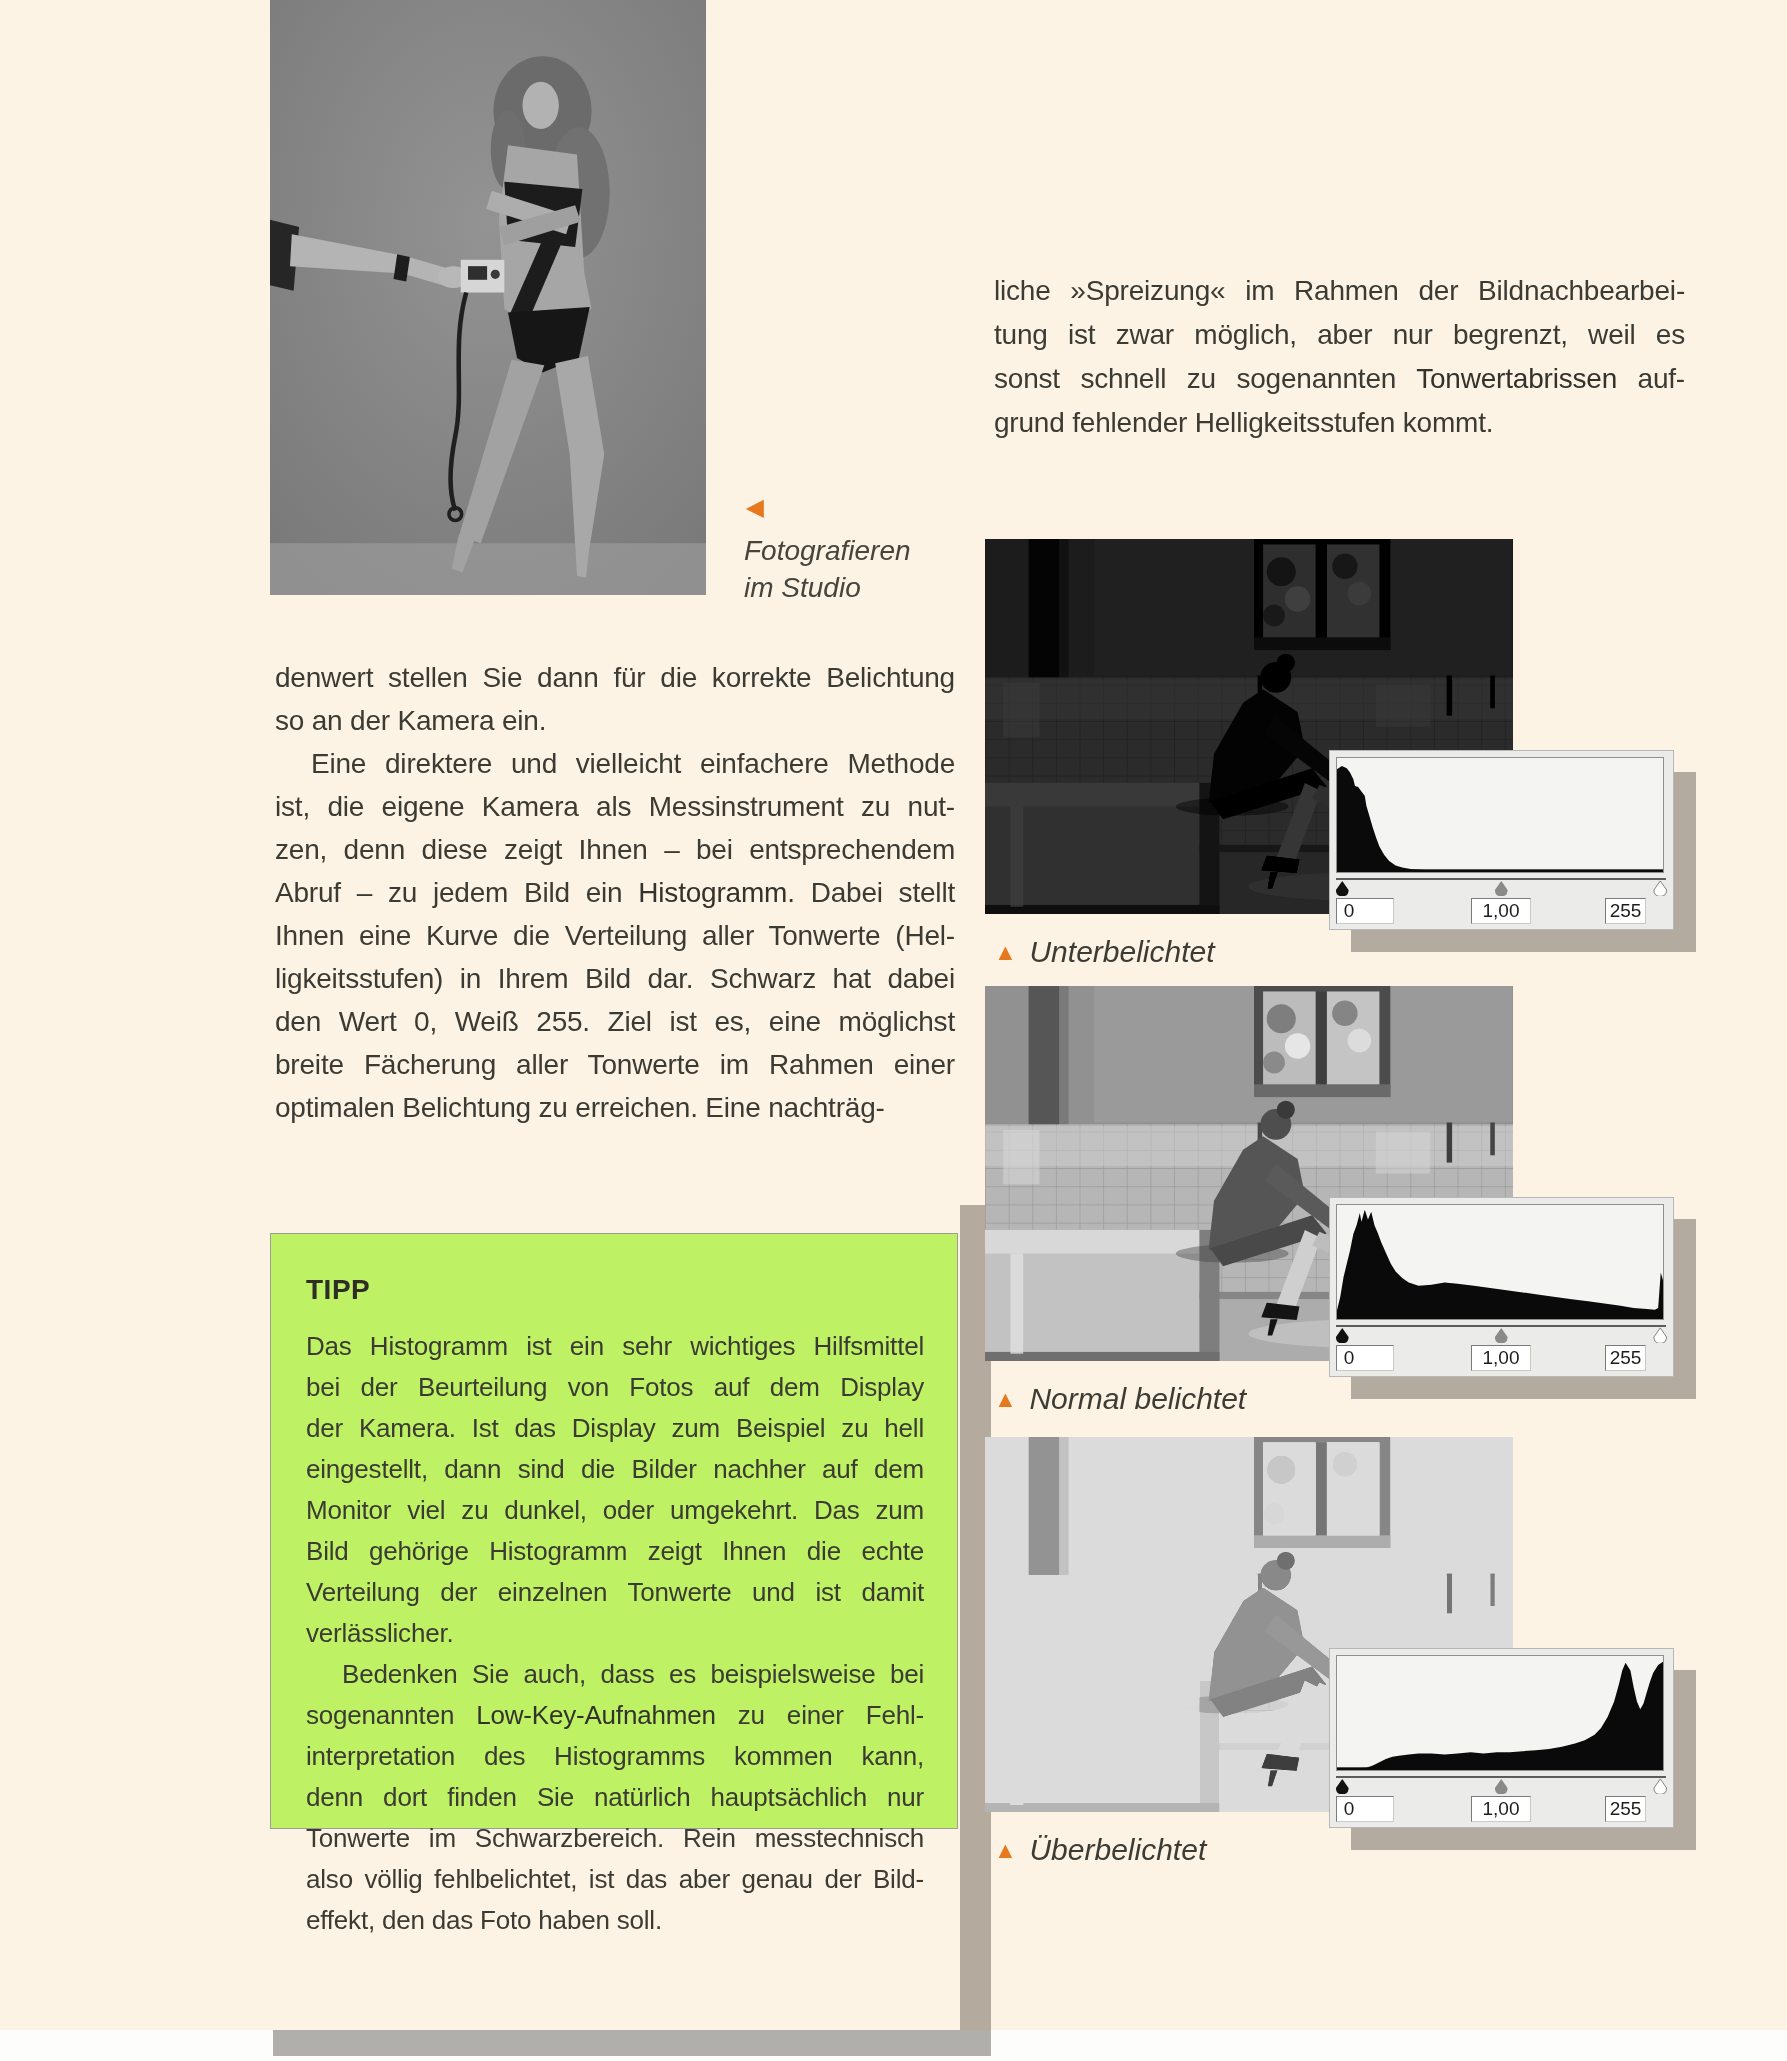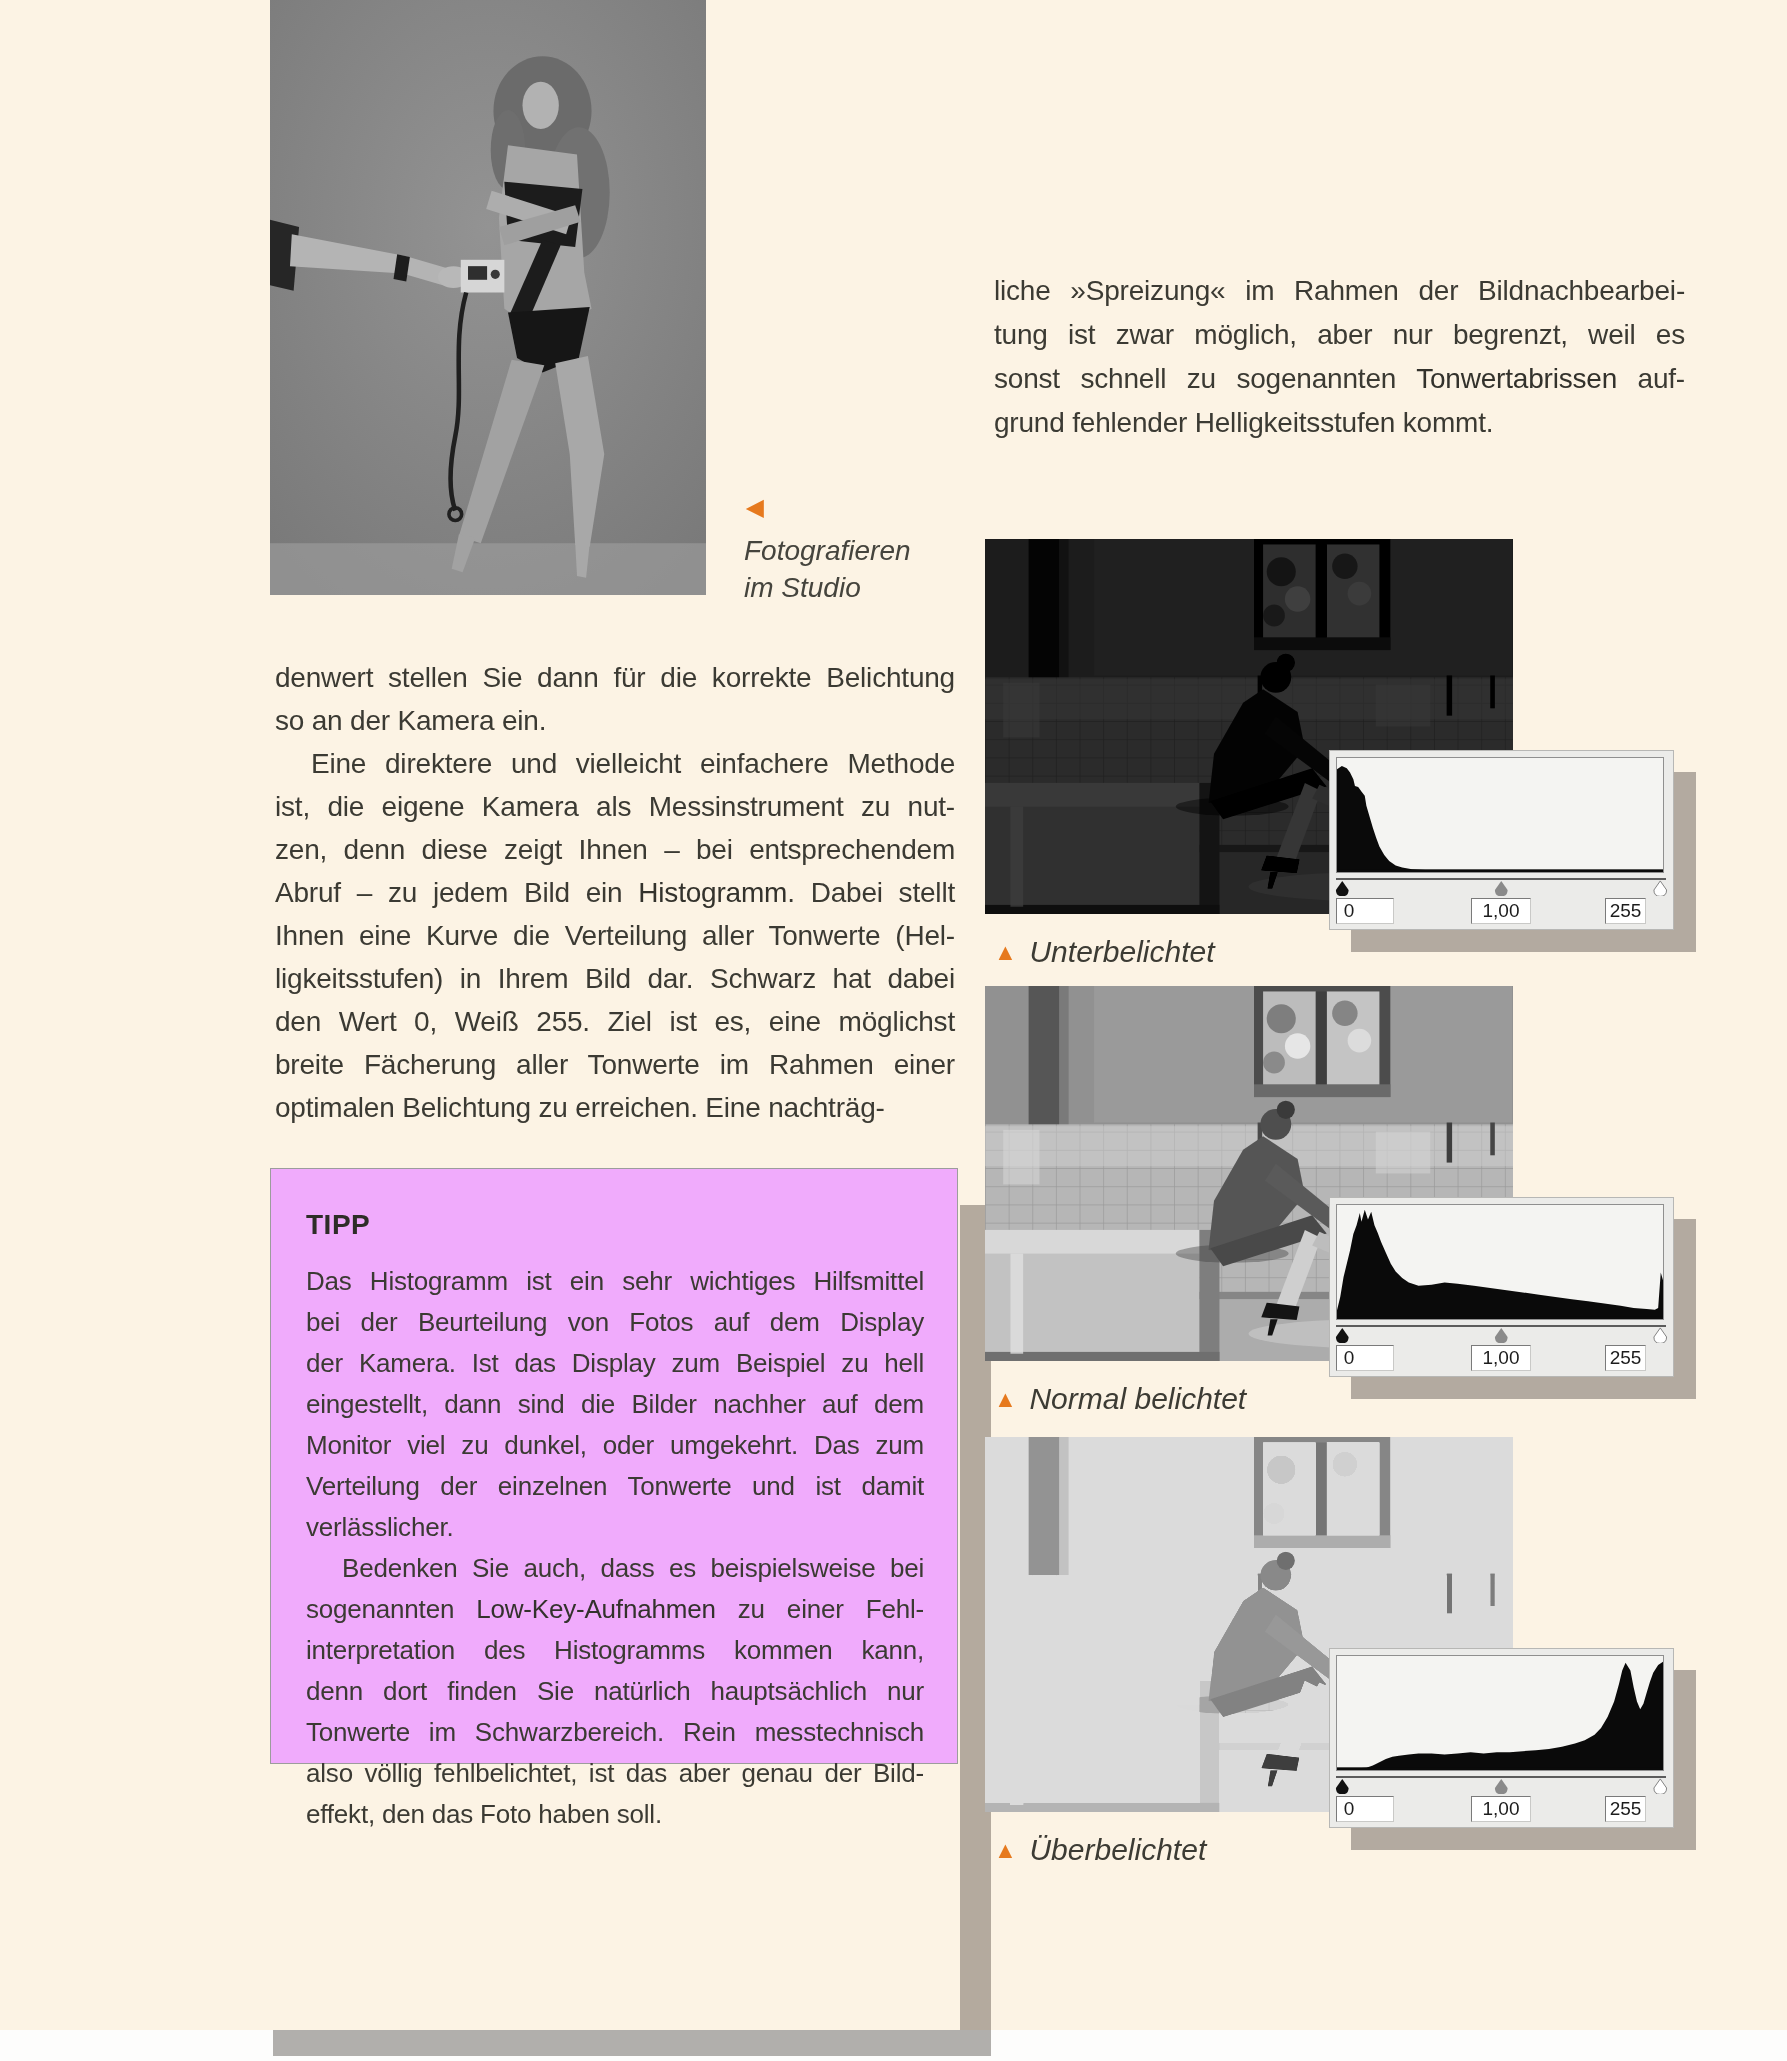--- a/index.html
+++ b/index.html
@@ -25,21 +25,21 @@
   
   .textcol{font-size:28px;line-height:43px;letter-spacing:-0.2px;}
   .textcol .line{text-align:justify;text-align-last:justify;white-space:normal;}
   .textcol .line.last{text-align-last:left;}
   .textcol .line.indent{text-indent:36px;}
   .textcol b{font-weight:normal;color:#33322c;}
   #right-col{left:994px;top:269px;width:691px;line-height:44px;}
   #left-col{left:275px;top:656px;width:680px;}
 
   
-  #tip-box{left:270px;top:1168px;width:688px;height:596px;background:#f0abfc;border:0.9px solid #9c9c9c;box-sizing:border-box;}
+  #tip-box{left:270px;top:1233px;width:688px;height:596px;background:#bef264;border:0.9px solid #9c9c9c;box-sizing:border-box;}
   #tip-shadow-right{left:960px;top:1205px;width:31px;height:826px;background:#b4aa9e;}
   #tip-shadow-bottom{left:273px;top:2030px;width:718px;height:26px;background:#b1afac;}
   #tip-title{margin:40px 0 20px 35px;font-size:28px;font-weight:bold;letter-spacing:0.5px;color:#2e2d28;}
   #tip-body{margin:0 33px 0 35px;font-size:26px;line-height:41px;}
 
   
   .fig{position:absolute;left:985px;width:732px;}
   .fig .photo{position:absolute;left:0;top:0;width:528px;height:375px;overflow:hidden;}
   .fig .photo svg{display:block;width:100%;height:100%;}
   #fig0{top:539px;height:427px;}
@@ -216,20 +216,21 @@
 <div id="tip-shadow-bottom" class="abs"></div>
 <div id="tip-box" class="abs">
   <div id="tip-title">TIPP</div>
   <div id="tip-body" class="textcol">
       <div class="para">
         <div class="line">Das Histogramm ist ein sehr wichtiges Hilfsmittel</div>
         <div class="line">bei der Beurteilung von Fotos auf dem Display</div>
         <div class="line">der Kamera. Ist das Display zum Beispiel zu hell</div>
         <div class="line">eingestellt, dann sind die Bilder nachher auf dem</div>
         <div class="line">Monitor viel zu dunkel, oder umgekehrt. Das zum</div>
+        <div class="line">Bild gehörige Histogramm zeigt Ihnen die echte</div>
         <div class="line">Verteilung der einzelnen Tonwerte und ist damit</div>
         <div class="line last">verlässlicher.</div>
       </div>
       <div class="para">
         <div class="line indent">Bedenken Sie auch, dass es beispielsweise bei</div>
         <div class="line">sogenannten <b>Low-Key-Aufnahmen</b> zu einer Fehl-</div>
         <div class="line">interpretation des Histogramms kommen kann,</div>
         <div class="line">denn dort finden Sie natürlich hauptsächlich nur</div>
         <div class="line">Tonwerte im Schwarzbereich. Rein messtechnisch</div>
         <div class="line">also völlig fehlbelichtet, ist das aber genau der Bild-</div>

